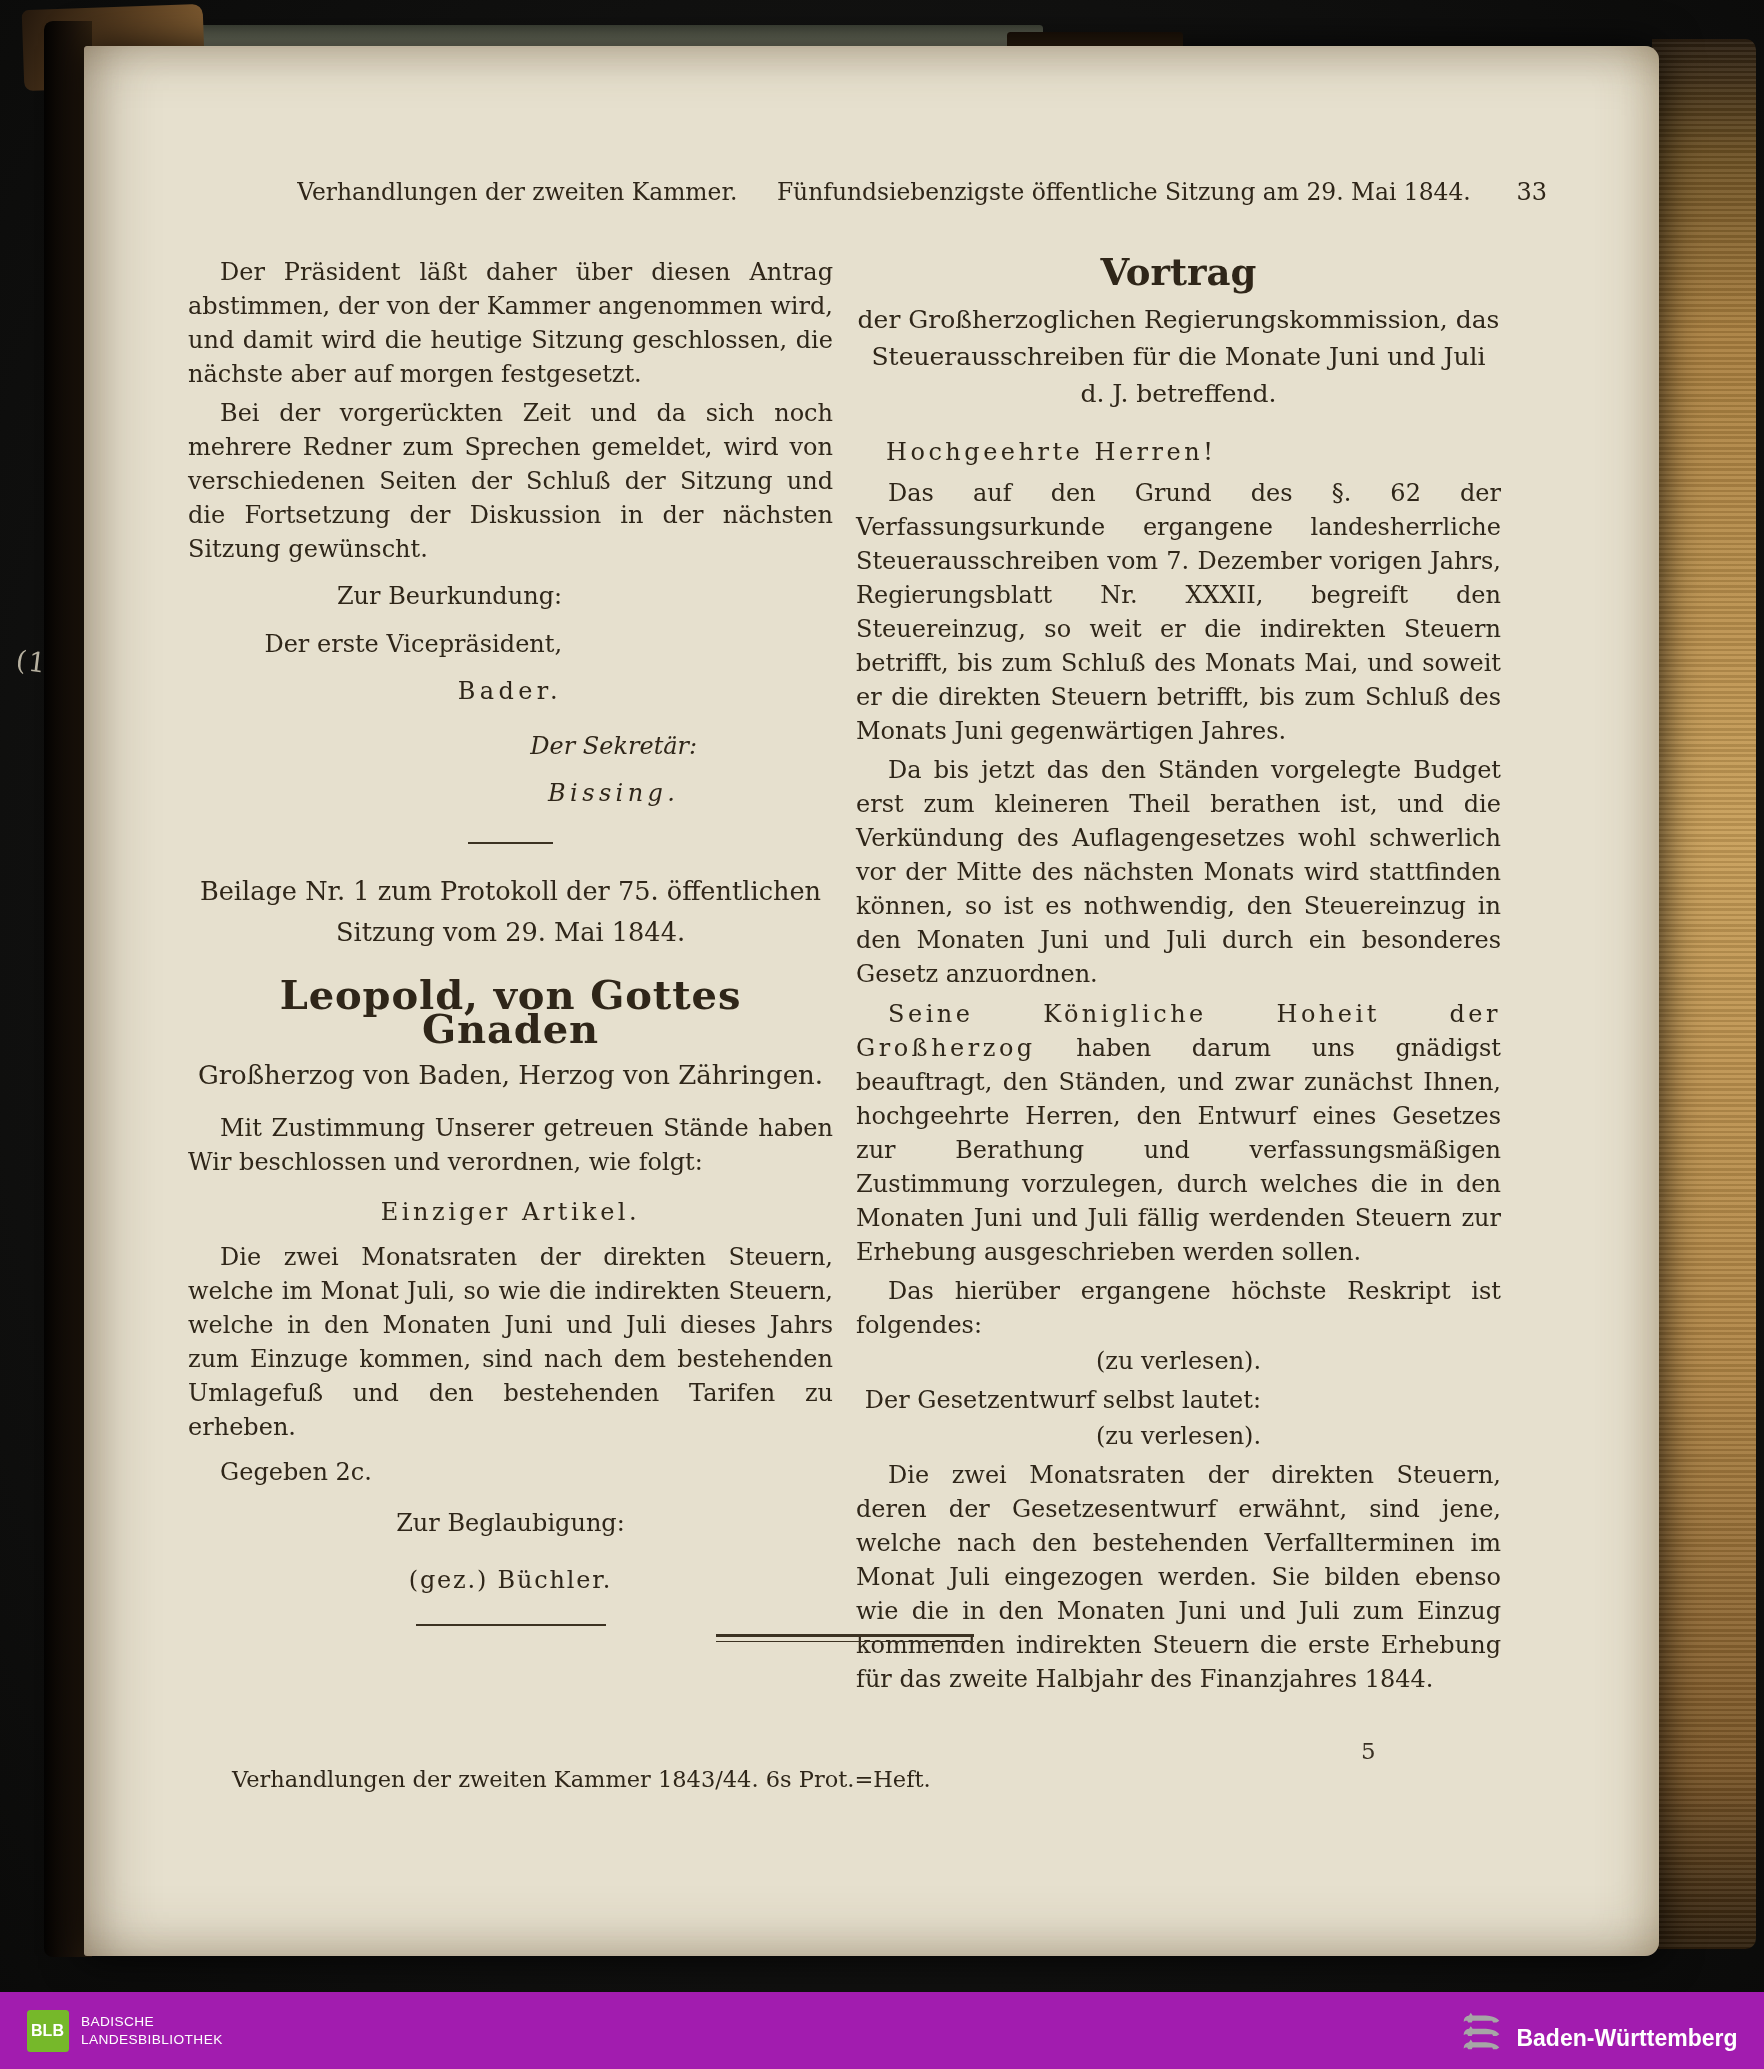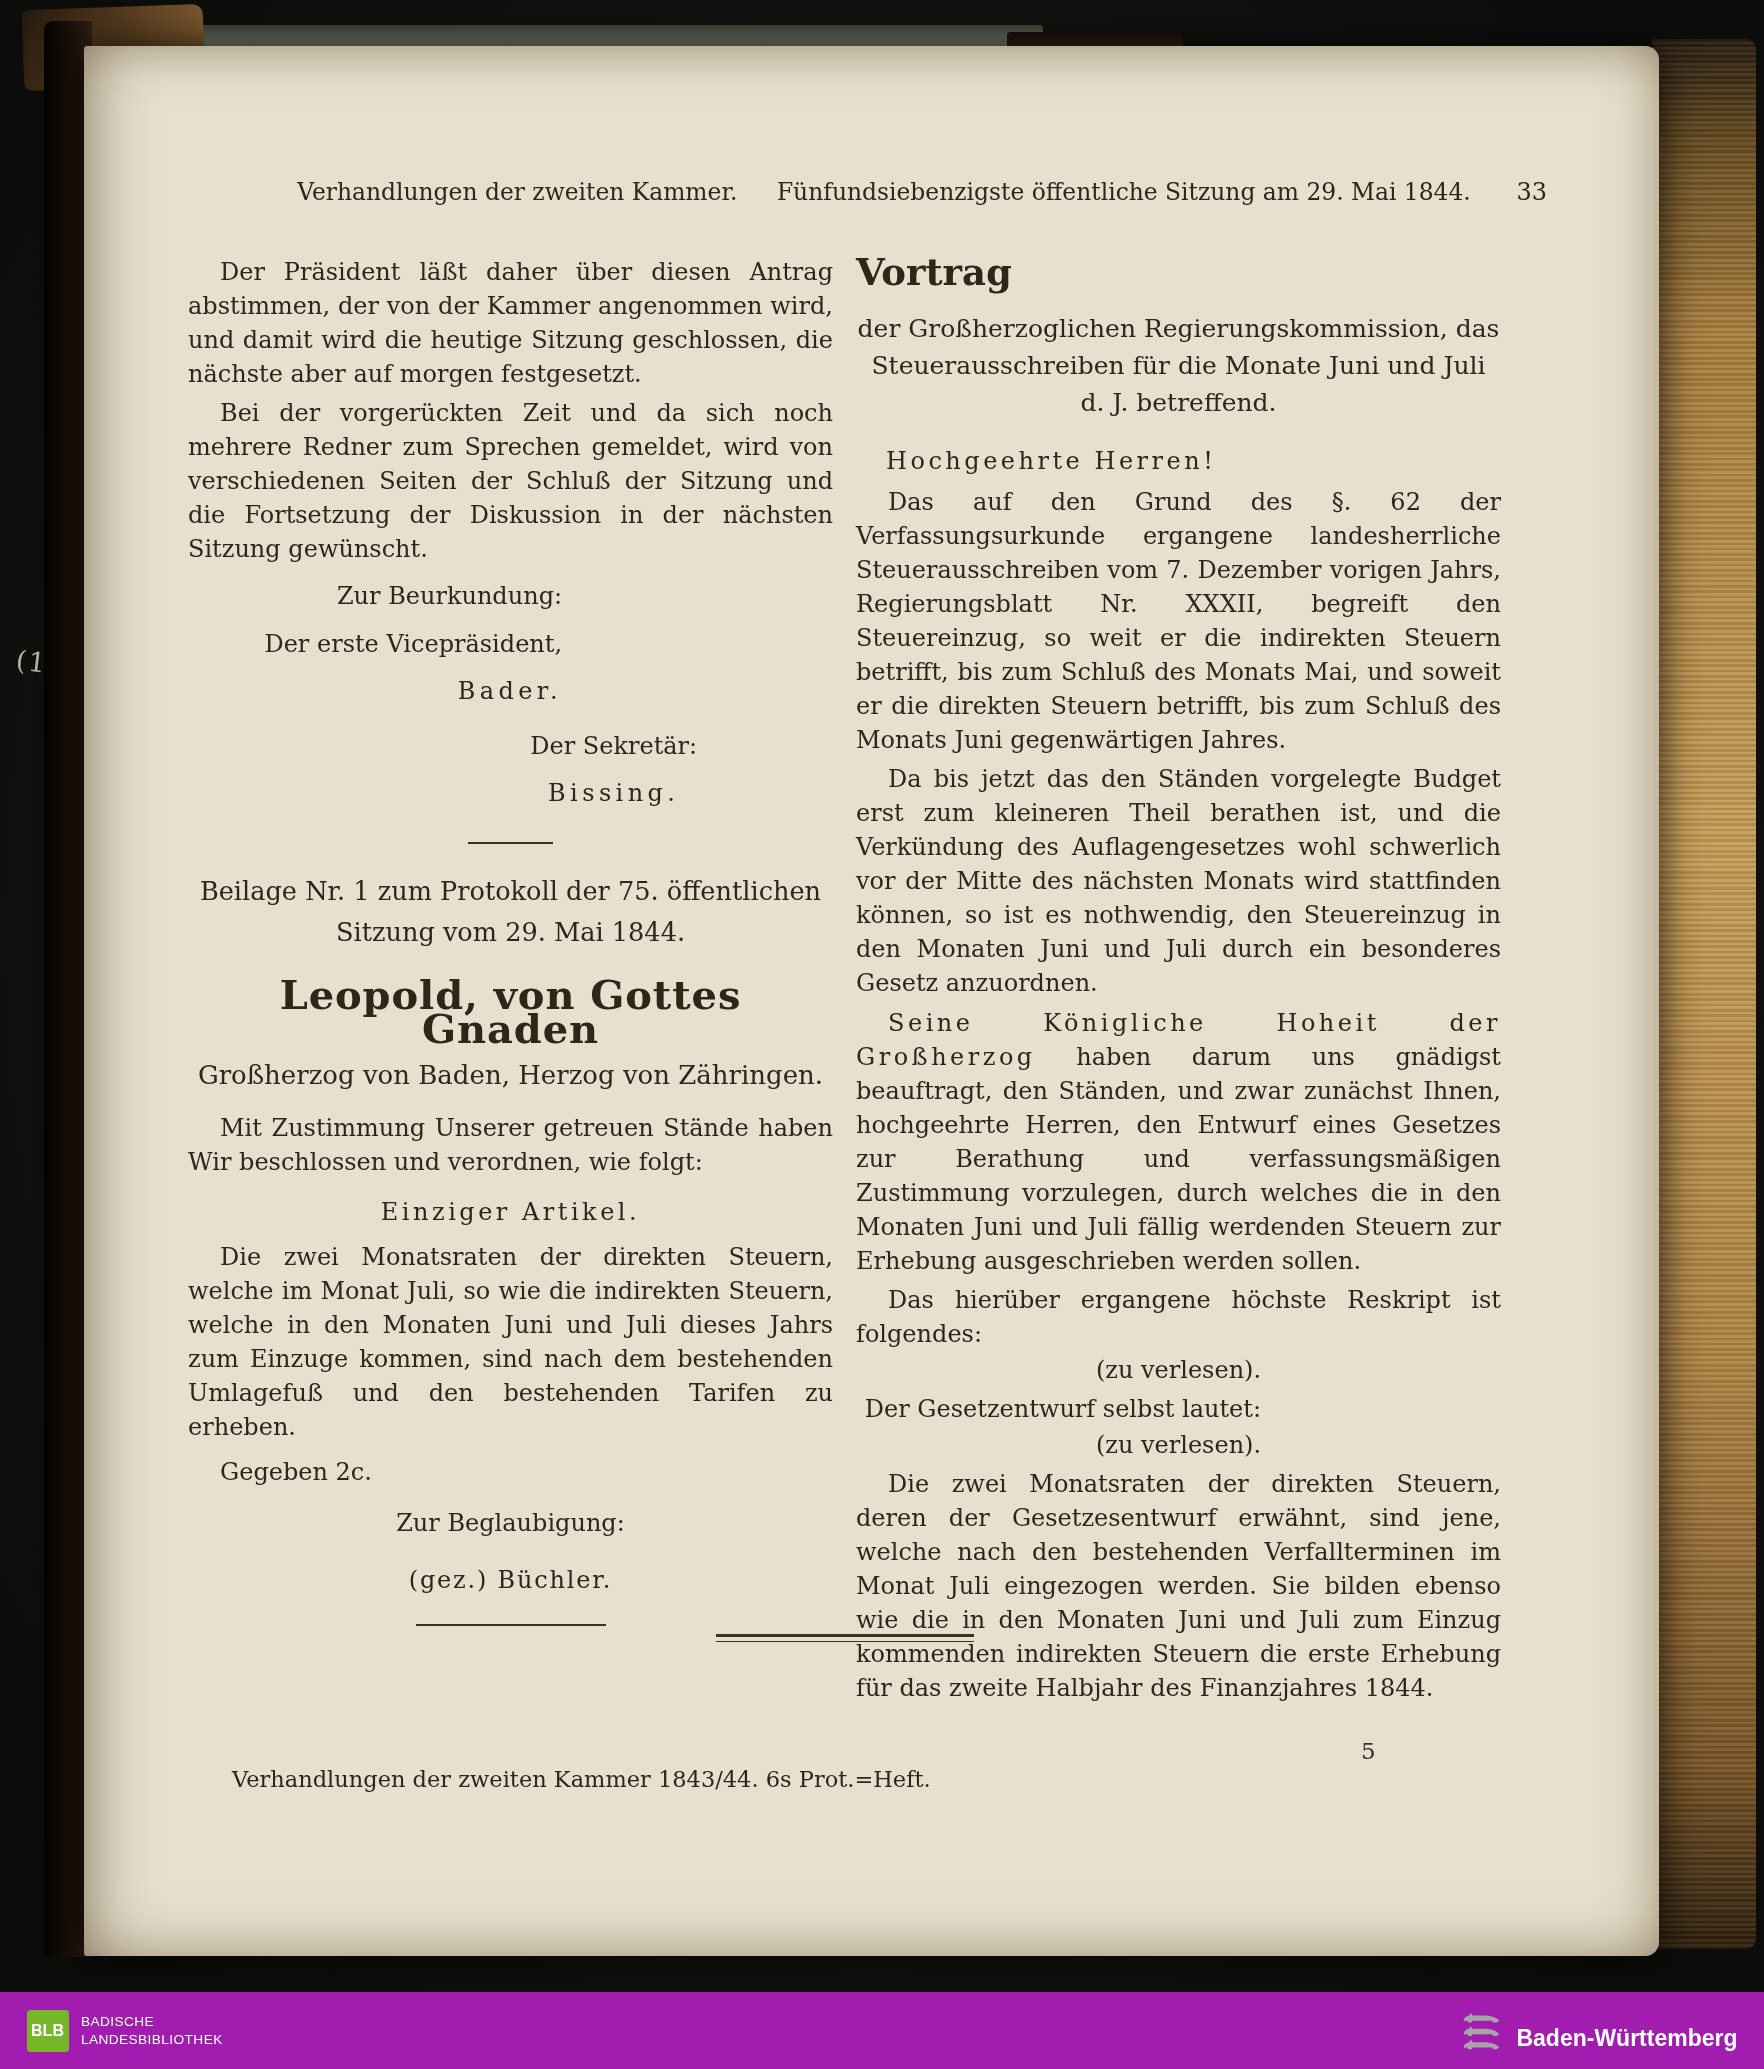--- a/index.html
+++ b/index.html
@@ -71,34 +71,34 @@
   .col p { margin: 0 0 5.3px; text-indent: 32px; }
   .tight { margin-bottom: 1.8px !important; }
   .noind { text-indent: 8.8px !important; }
 
   .spaced  { letter-spacing: 4.4px; }
   .spaced2 { letter-spacing: 3.5px; }
 
   .sig-a { width: 58%; text-align: right; margin-top: 4px; }
   .sig-a > div { margin-top: 13.2px; }
   .sig-b { width: 52%; margin-left: 40%; text-align: center; margin-top: 21px; }
-  .sig-b > div { margin-top: 13.2px; }
+  .sig-b > div { margin-top: 13.2px; font-style: italic; }
 
   .rule-short { width: 85px;  border-top: 2.6px solid #3c3222; margin: 32px auto 26.5px; }
   .rule-med   { width: 190px; border-top: 2.6px solid #3c3222; margin: 26.5px auto 0; }
 
   .beilage { text-align: center; font-size: 25.6px; line-height: 41px; }
   .big-title { font-size: 40px; font-weight: bold; text-align: center; margin: 25px 0 12.4px; letter-spacing: 0.9px; }
   .subtitle { font-size: 26px; text-align: center; margin-bottom: 19.4px; }
   .article-head { text-align: center; margin: 16px 0 10.6px; }
   .given { margin-top: 10.6px !important; }
   .cert-label { text-align: center; margin-top: 17.6px; }
   .cert-name  { text-align: center; margin-top: 23px; letter-spacing: 1.8px; }
 
-  .vortrag-title { font-size: 37px; font-weight: bold; margin-bottom: 21px; }
+  .vortrag-title { font-size: 37px; font-weight: bold; text-align: center; margin-bottom: 12px; }
   .vortrag-sub { font-size: 25px; line-height: 37px; text-align: center; margin-bottom: 23px; }
   .salutation { text-indent: 30px; margin-bottom: 7px; }
   .center-line { text-align: center; margin: 1.8px 0 5.3px; }
 
   .double-rule {
     position: absolute; left: 632px; top: 1588px; width: 258px; height: 8px;
     border-top: 3.5px solid #3c3222; border-bottom: 1.8px solid #3c3222;
   }
   .sig-mark { position: absolute; left: 1277px; top: 1692px; font-size: 23px; color: #3a3124; }
   .imprint  { position: absolute; left: 148px; top: 1720px; font-size: 22.5px; color: #2f2619; }

